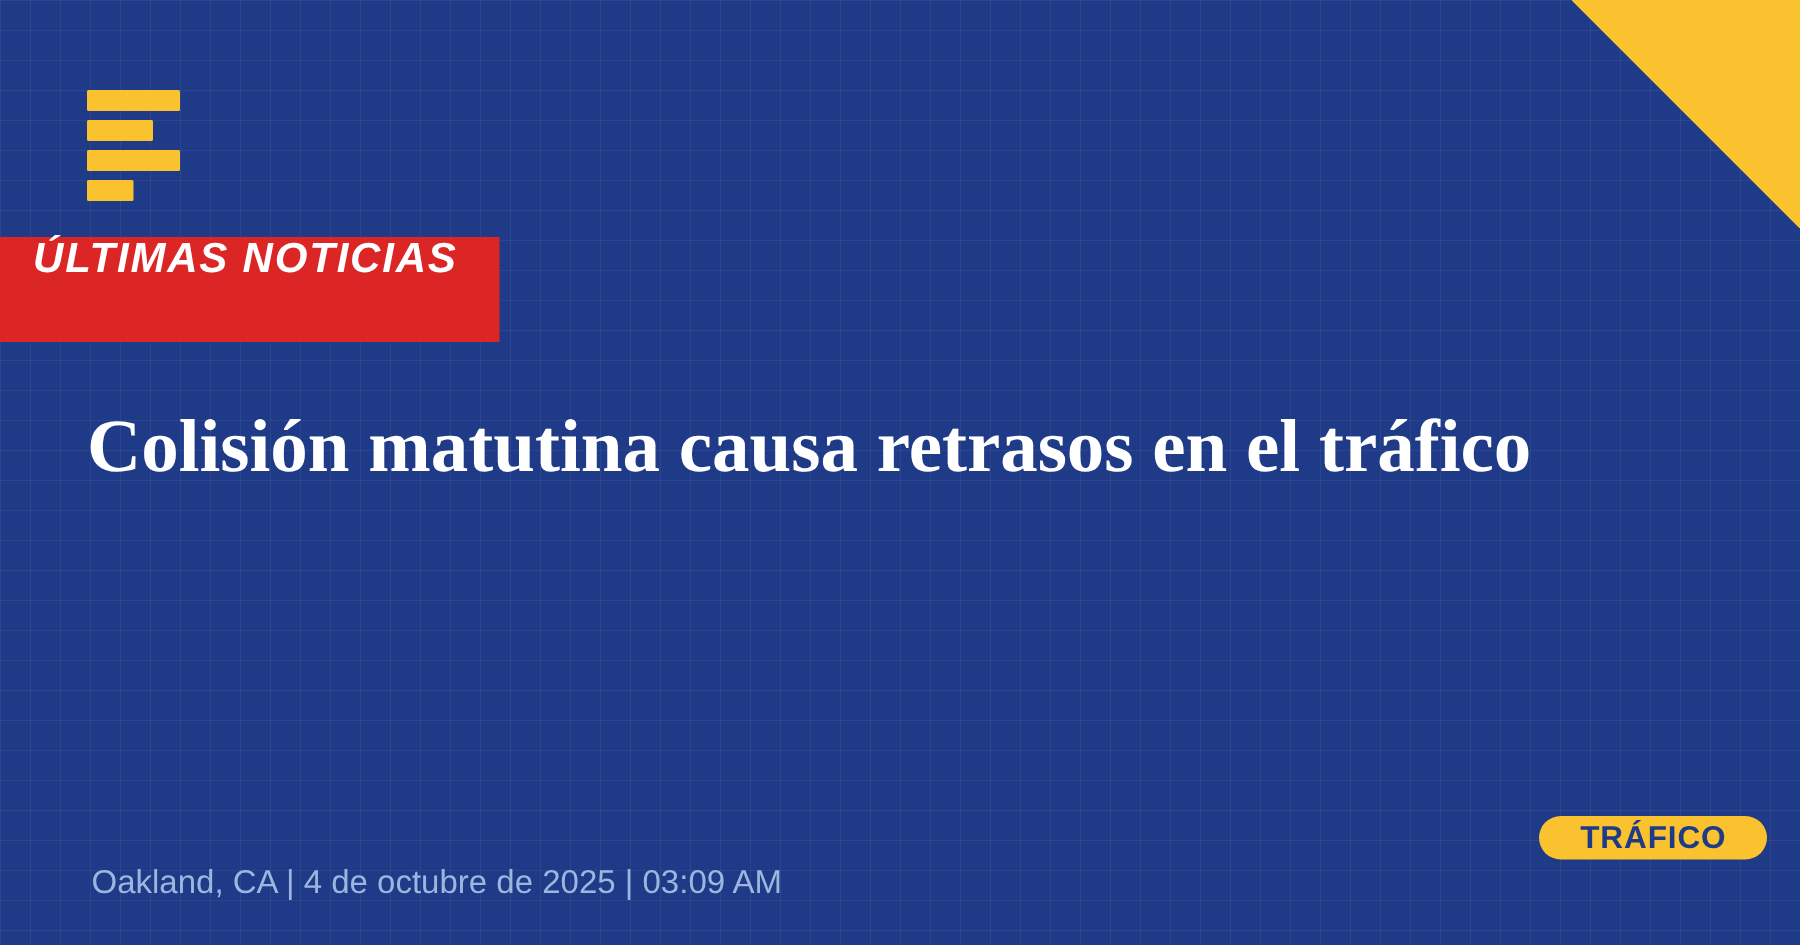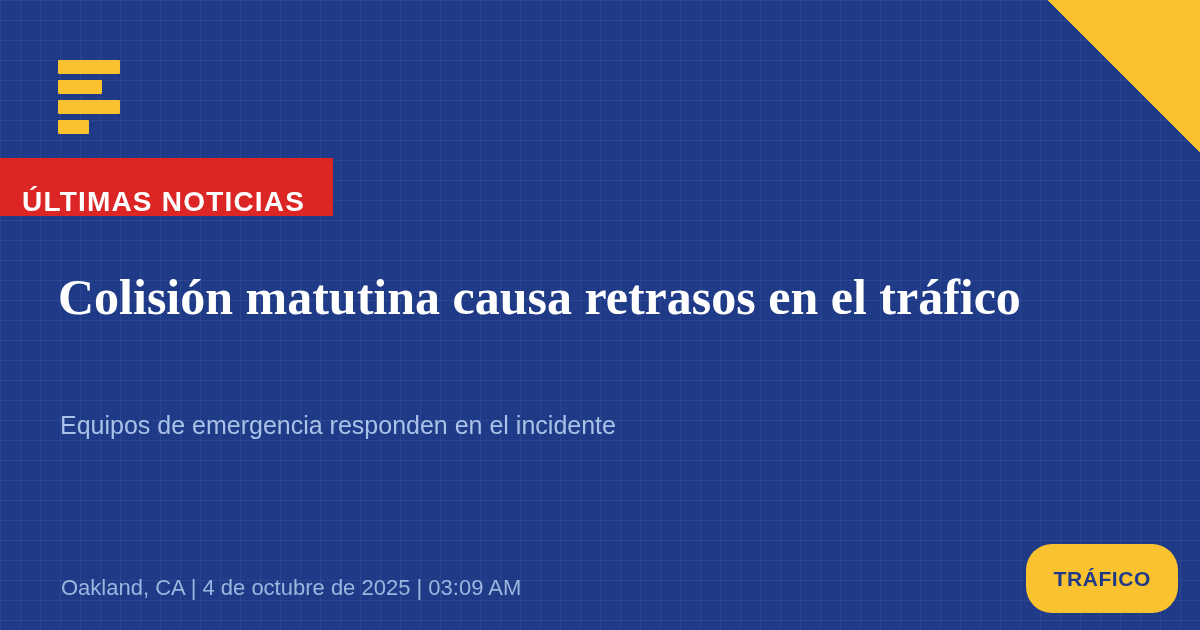--- a/index.html
+++ b/index.html
@@ -51,26 +51,27 @@
   .logo-bar.w1 { width: 62px; }
   .logo-bar.w2 { width: 44px; }
   .logo-bar.w3 { width: 62px; }
   .logo-bar.w4 { width: 31px; margin-bottom: 0; }
 
   
   .breaking-banner {
     position: absolute;
     left: 0;
     top: 158px;
-    height: 58px;
+    height: 70px;
     background: #dc2626;
     display: flex;
-    align-items: flex-end;
+    align-items: flex-start;
     padding: 0 28px 0 22px;
     box-sizing: border-box;
+    font-style: italic;
   }
   .breaking-label {
     color: #ffffff;
     font-size: 28px;
     font-weight: bold;
     letter-spacing: 1.2px;
     line-height: 1;
     white-space: nowrap;
   }
 
@@ -112,21 +113,21 @@
   }
 
   
   .category-pill {
     position: absolute;
     right: 22px;
     top: 544px;
     background: #f9c22e;
     color: #1f3a87;
     border-radius: 26px;
-    padding: 24px 27px;
+    padding: 4px 27px;
     font-size: 21px;
     font-weight: bold;
     letter-spacing: 0.6px;
     line-height: 1;
     white-space: nowrap;
   }
 </style>
 </head>
 <body>
 
@@ -140,19 +141,18 @@
     <div class="logo-bar w3"></div>
     <div class="logo-bar w4"></div>
   </div>
 
   <div class="breaking-banner">
     <span class="breaking-label">ÚLTIMAS NOTICIAS</span>
   </div>
 
   <h1 class="headline">Colisión matutina causa retrasos en el tráfico</h1>
 
-  <p class="subtitle">Equipos de emergencia responden en el incidente</p>
 
   <div class="footer-meta">Oakland, CA | 4 de octubre de 2025 | 03:09 AM</div>
 
   <div class="category-pill">TRÁFICO</div>
 
 </div>
 
 </body></html>

